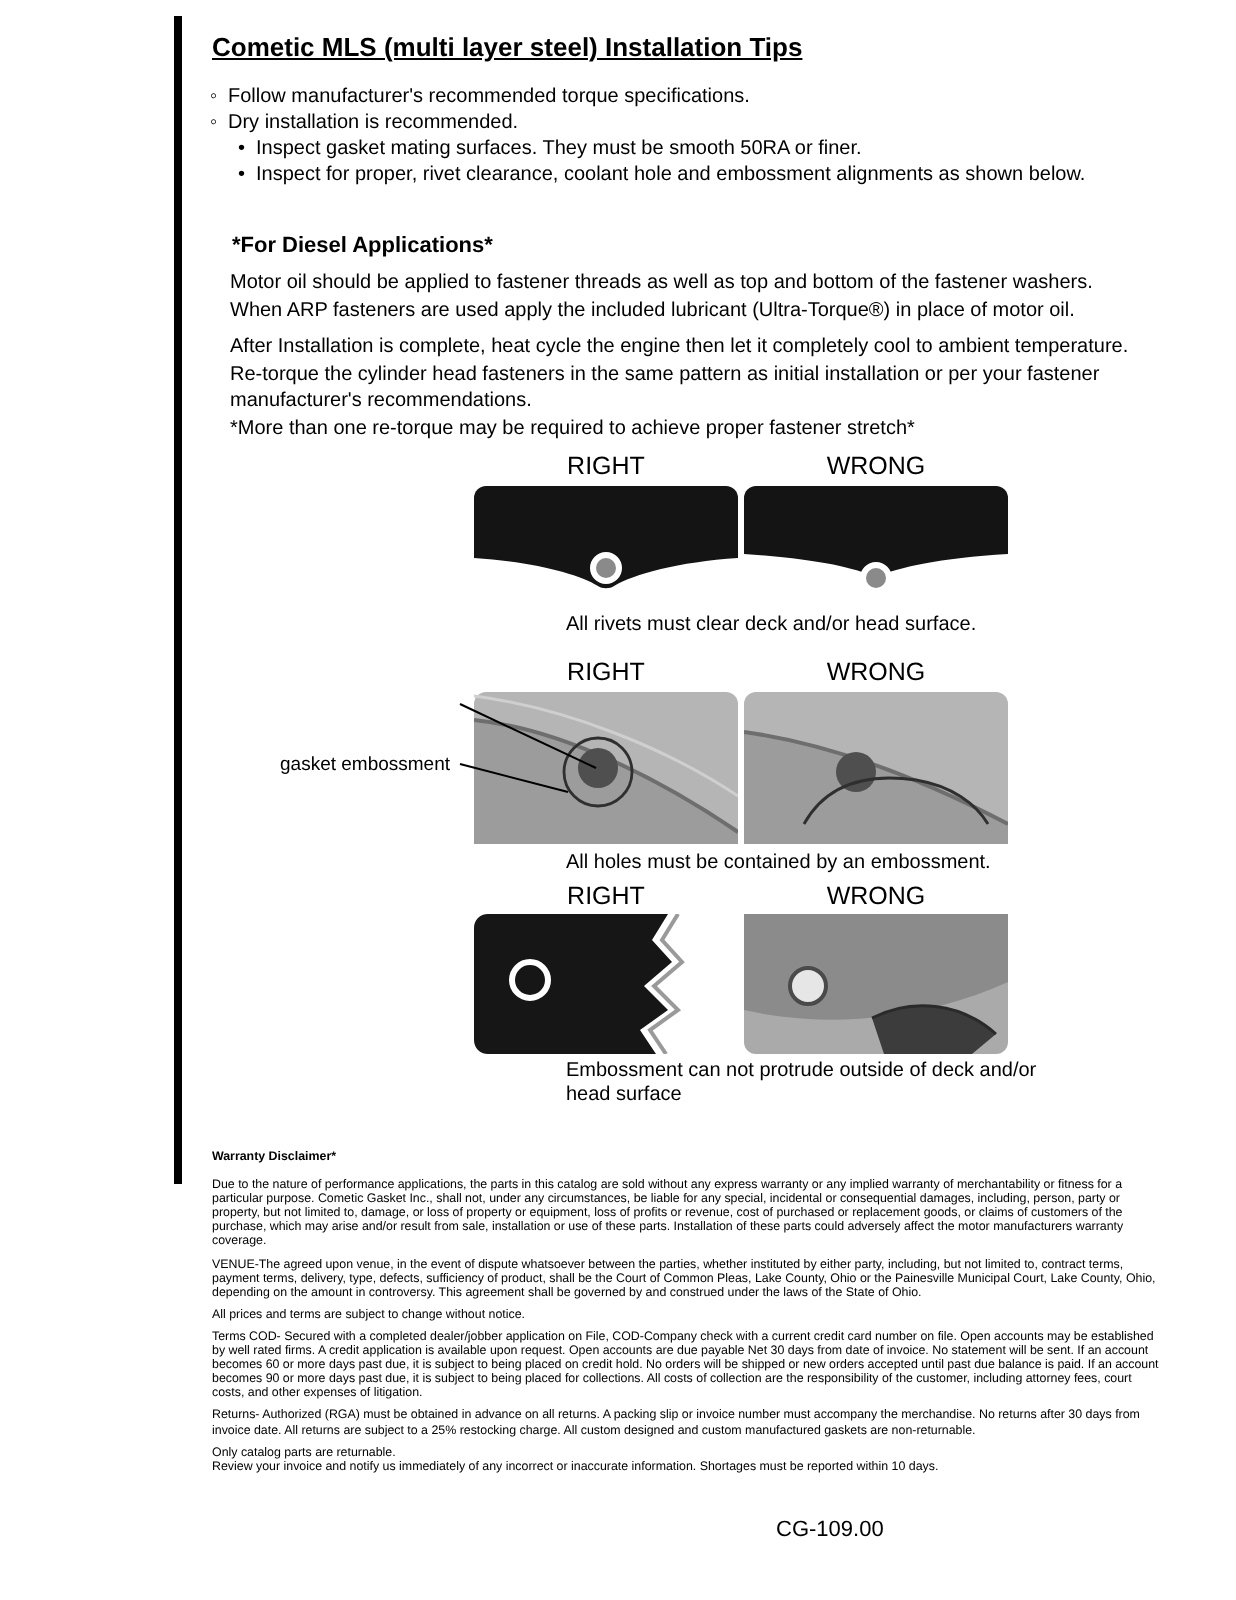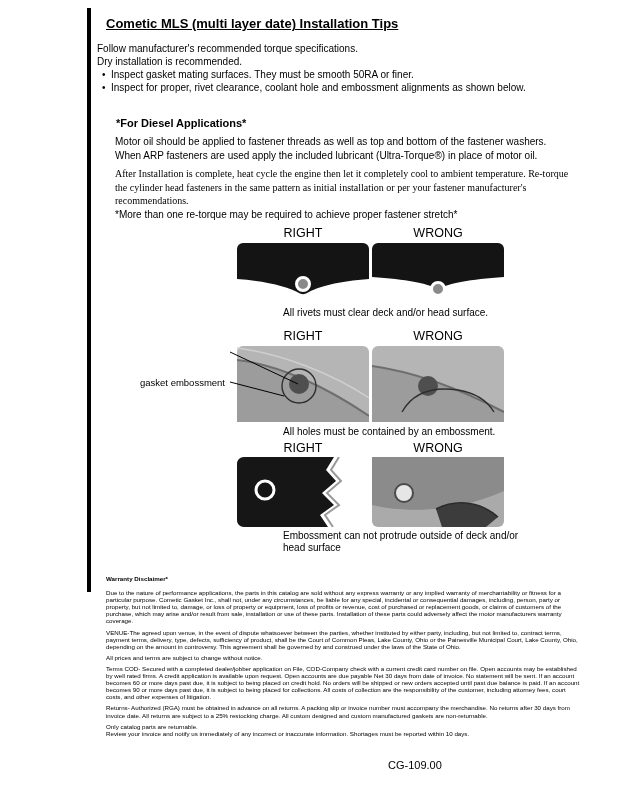--- a/index.html
+++ b/index.html
@@ -21,21 +21,21 @@
   .title {
     position: absolute;
     left: 106px; top: 16px;
     font-size: 13px;
     font-weight: bold;
     text-decoration: underline;
     white-space: nowrap;
   }
   .bullets {
     position: absolute;
-    left: 88px; top: 42px;
+    left: 105px; top: 42px;
     width: 485px;
     font-size: 10px;
     line-height: 13px;
   }
   .bullet { display: flex; }
   .bullet::before { content: "◦"; flex: none; width: 9px; }
   .bullet.sub { margin-left: 14px; }
   .bullet.sub::before { content: "•"; }
   .diesel-heading {
     position: absolute;
@@ -44,21 +44,21 @@
     font-weight: bold;
   }
   .para {
     position: absolute;
     left: 115px;
     width: 458px;
     font-size: 10px;
     line-height: 13.5px;
   }
   #para1 { top: 135px; }
-  #para2 { top: 167px; font-family: Liberation Serif, serif; }
+  #para2 { top: 167px; }
   #note  { top: 208px; }
   .dg-header {
     position: absolute;
     width: 132px;
     text-align: center;
     font-size: 12.5px;
   }
   .dg-img { position: absolute; width: 132px; }
   .dg-img svg { display: block; }
   .col-right { left: 237px; }
@@ -110,21 +110,21 @@
     font-size: 11px;
   }
 </style>
 </head>
 <body>
 
 <div class="page">
 
   <div class="left-bar"></div>
 
-  <div class="title">Cometic MLS (multi layer date) Installation Tips</div>
+  <div class="title">Cometic MLS (multi layer steel) Installation Tips</div>
 
   <div class="bullets">
     <div class="bullet">
         <span>Follow manufacturer's recommended torque specifications.</span>
       </div>
     <div class="bullet">
         <span>Dry installation is recommended.</span>
       </div>
     <div class="bullet sub">
         <span>Inspect gasket mating surfaces.  They must be smooth 50RA or finer.</span>

